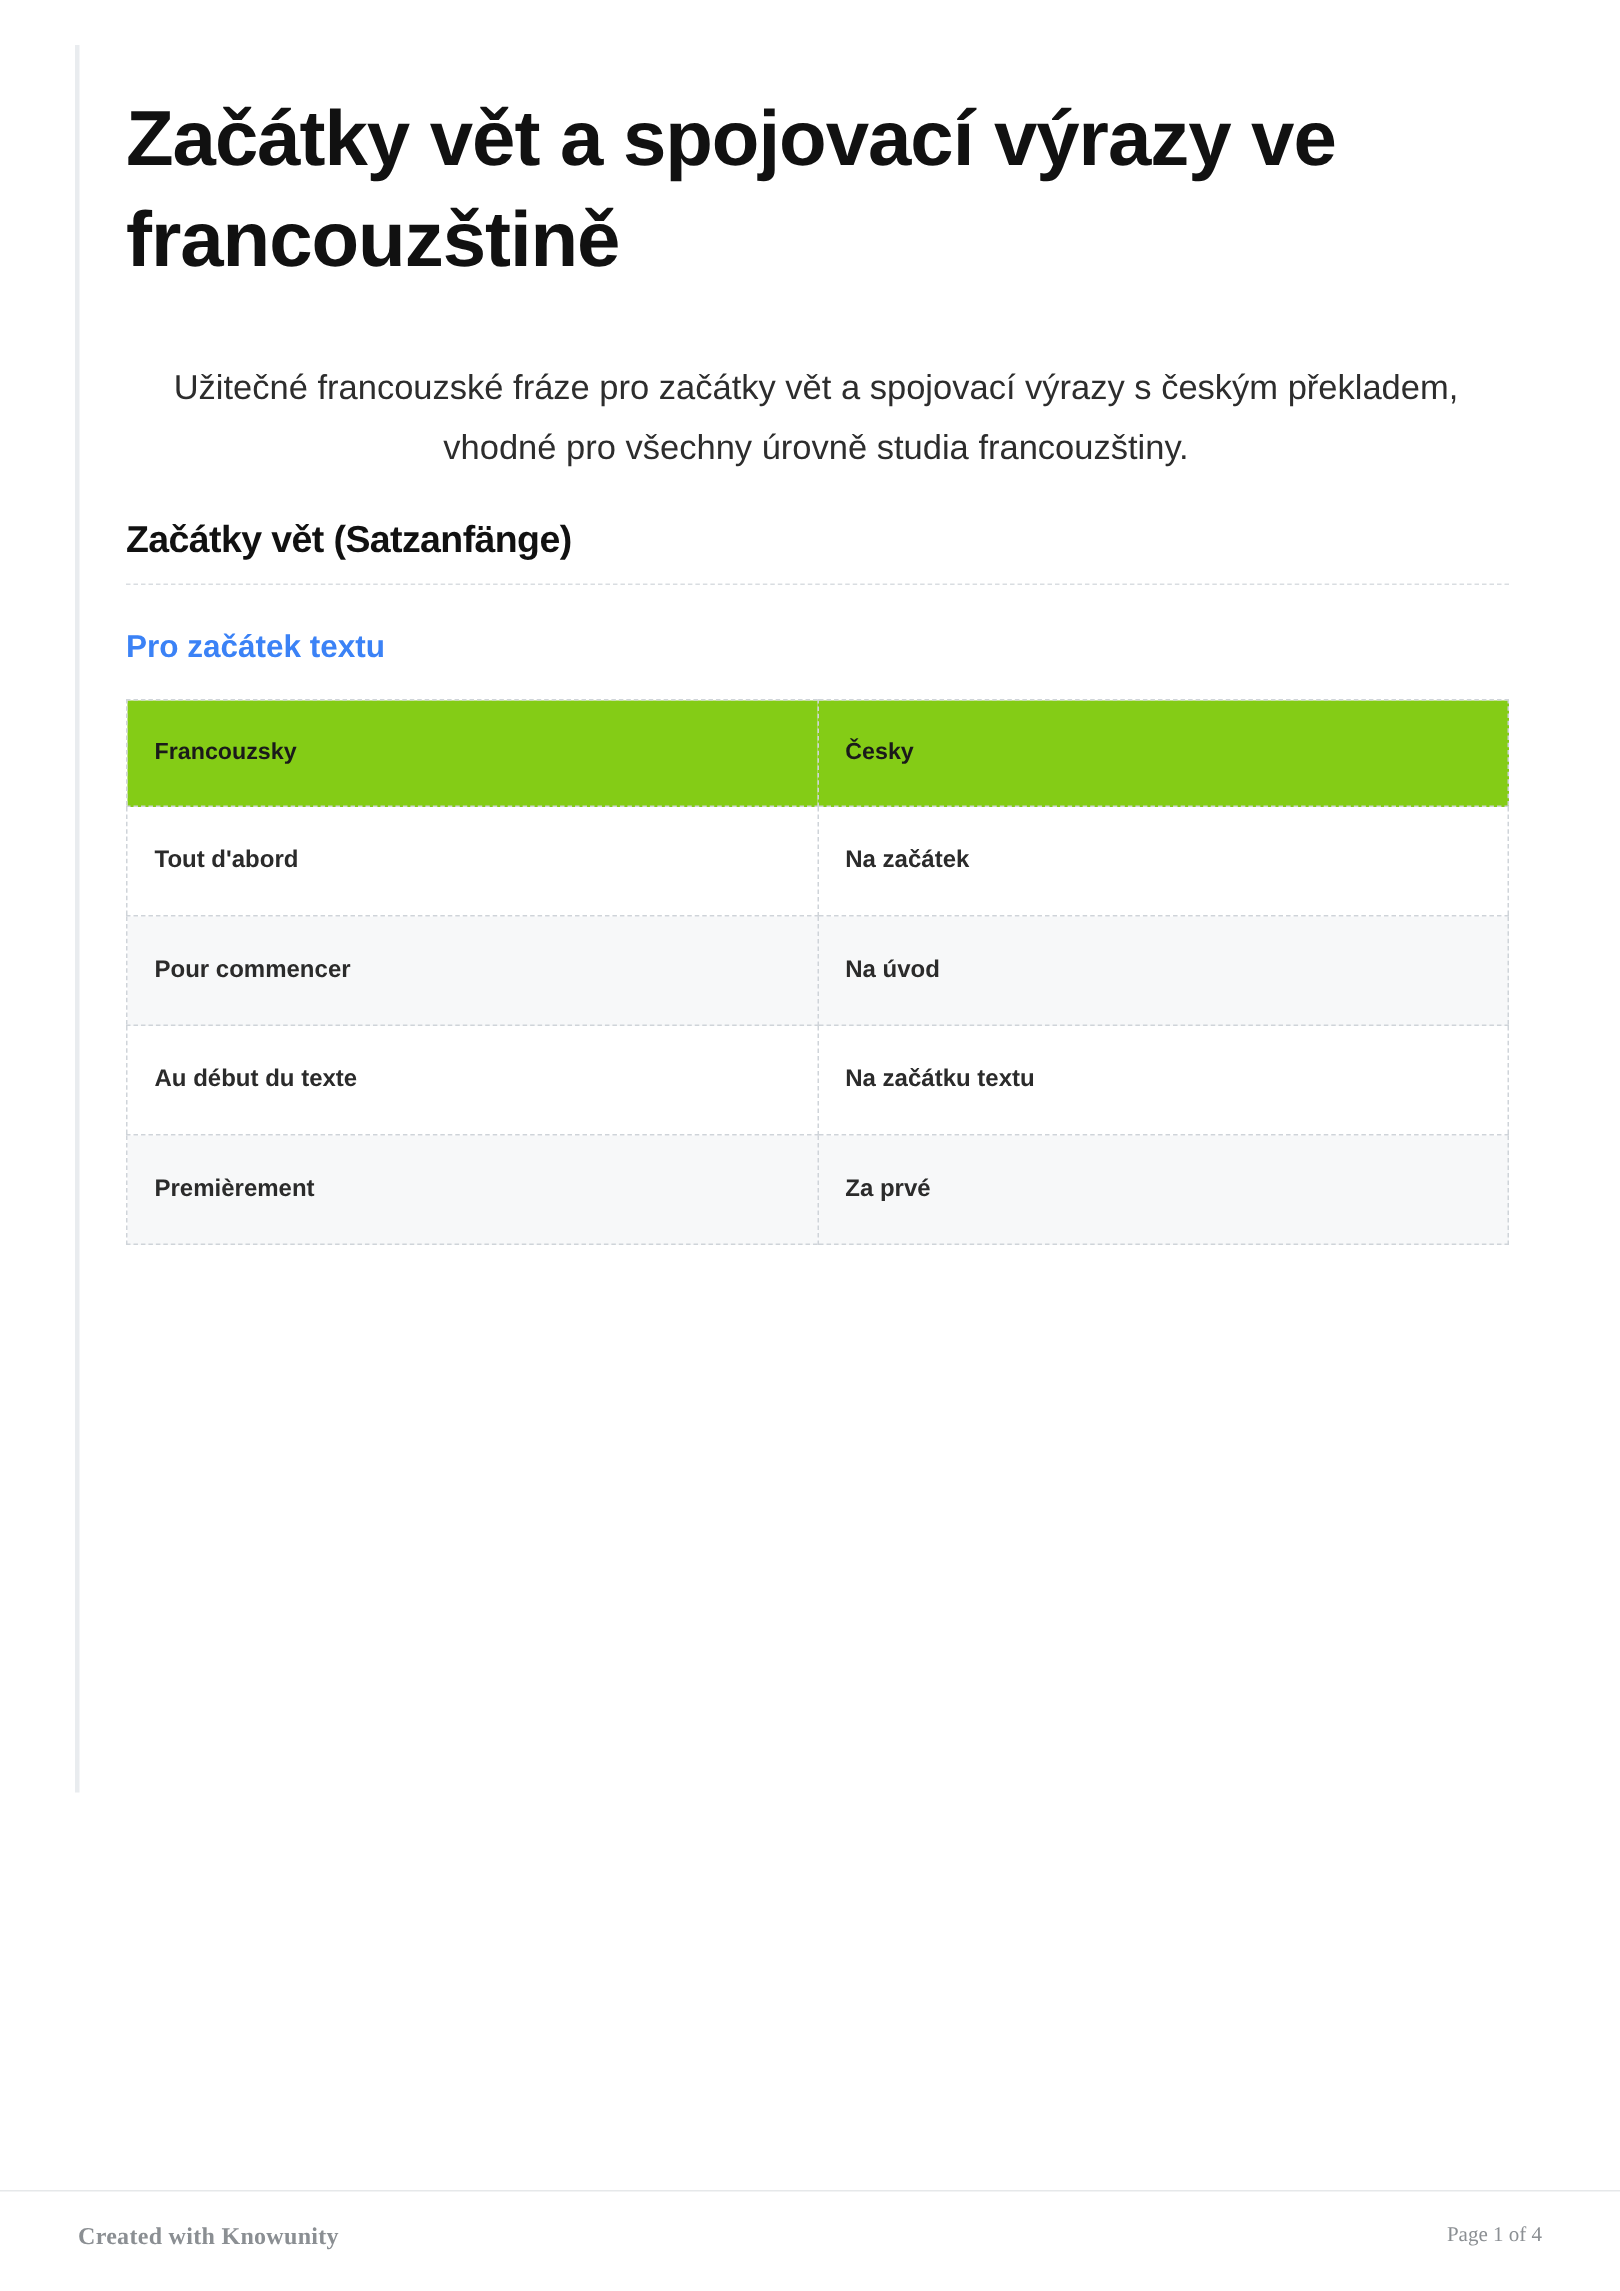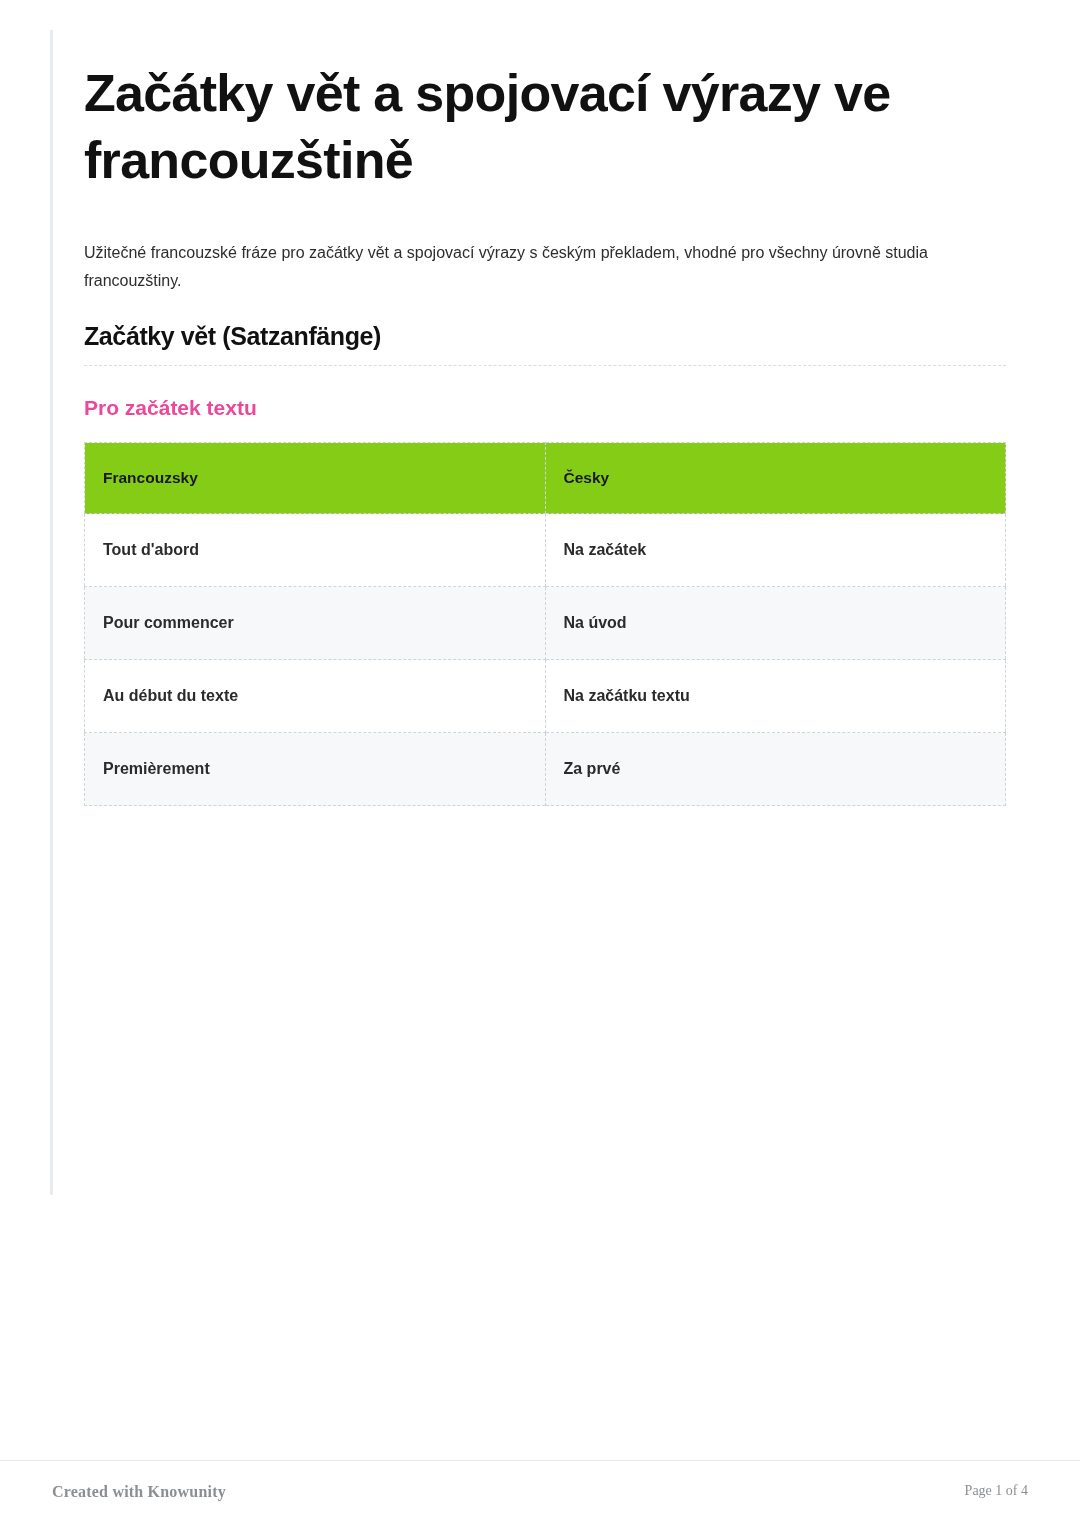--- a/index.html
+++ b/index.html
@@ -43,46 +43,47 @@
     font-size: 52px;
     line-height: 1.28;
     font-weight: 700;
     letter-spacing: -0.7px;
     margin: 0 0 46px 0;
     color: #111111;
     max-width: 860px;
   }
 
   p.lead, p.body-text {
-    font-size: 16px;
+    font-size: 23px;
     line-height: 1.72;
     color: #2d2d2d;
     margin: 0 0 28px 0;
     max-width: 920px;
     font-weight: 400;
+    text-align: center;
   }
 
   p.body-text {
     margin-bottom: 40px;
   }
 
   h2.section-title {
     font-size: 25px;
     font-weight: 700;
     letter-spacing: -0.4px;
     color: #111111;
     margin: 16px 0 0 0;
     padding-bottom: 14px;
     border-bottom: 1px dashed #d9dde1;
   }
 
   h3.subsection-title {
     font-size: 21px;
     font-weight: 700;
-    color: #ec4899;
+    color: #3b82f6;
     margin: 30px 0 22px 0;
   }
 
   table.phrase-table {
     width: 922px;
     border-collapse: collapse;
     table-layout: fixed;
     border: 1px dashed #cfd4d9;
   }
 

